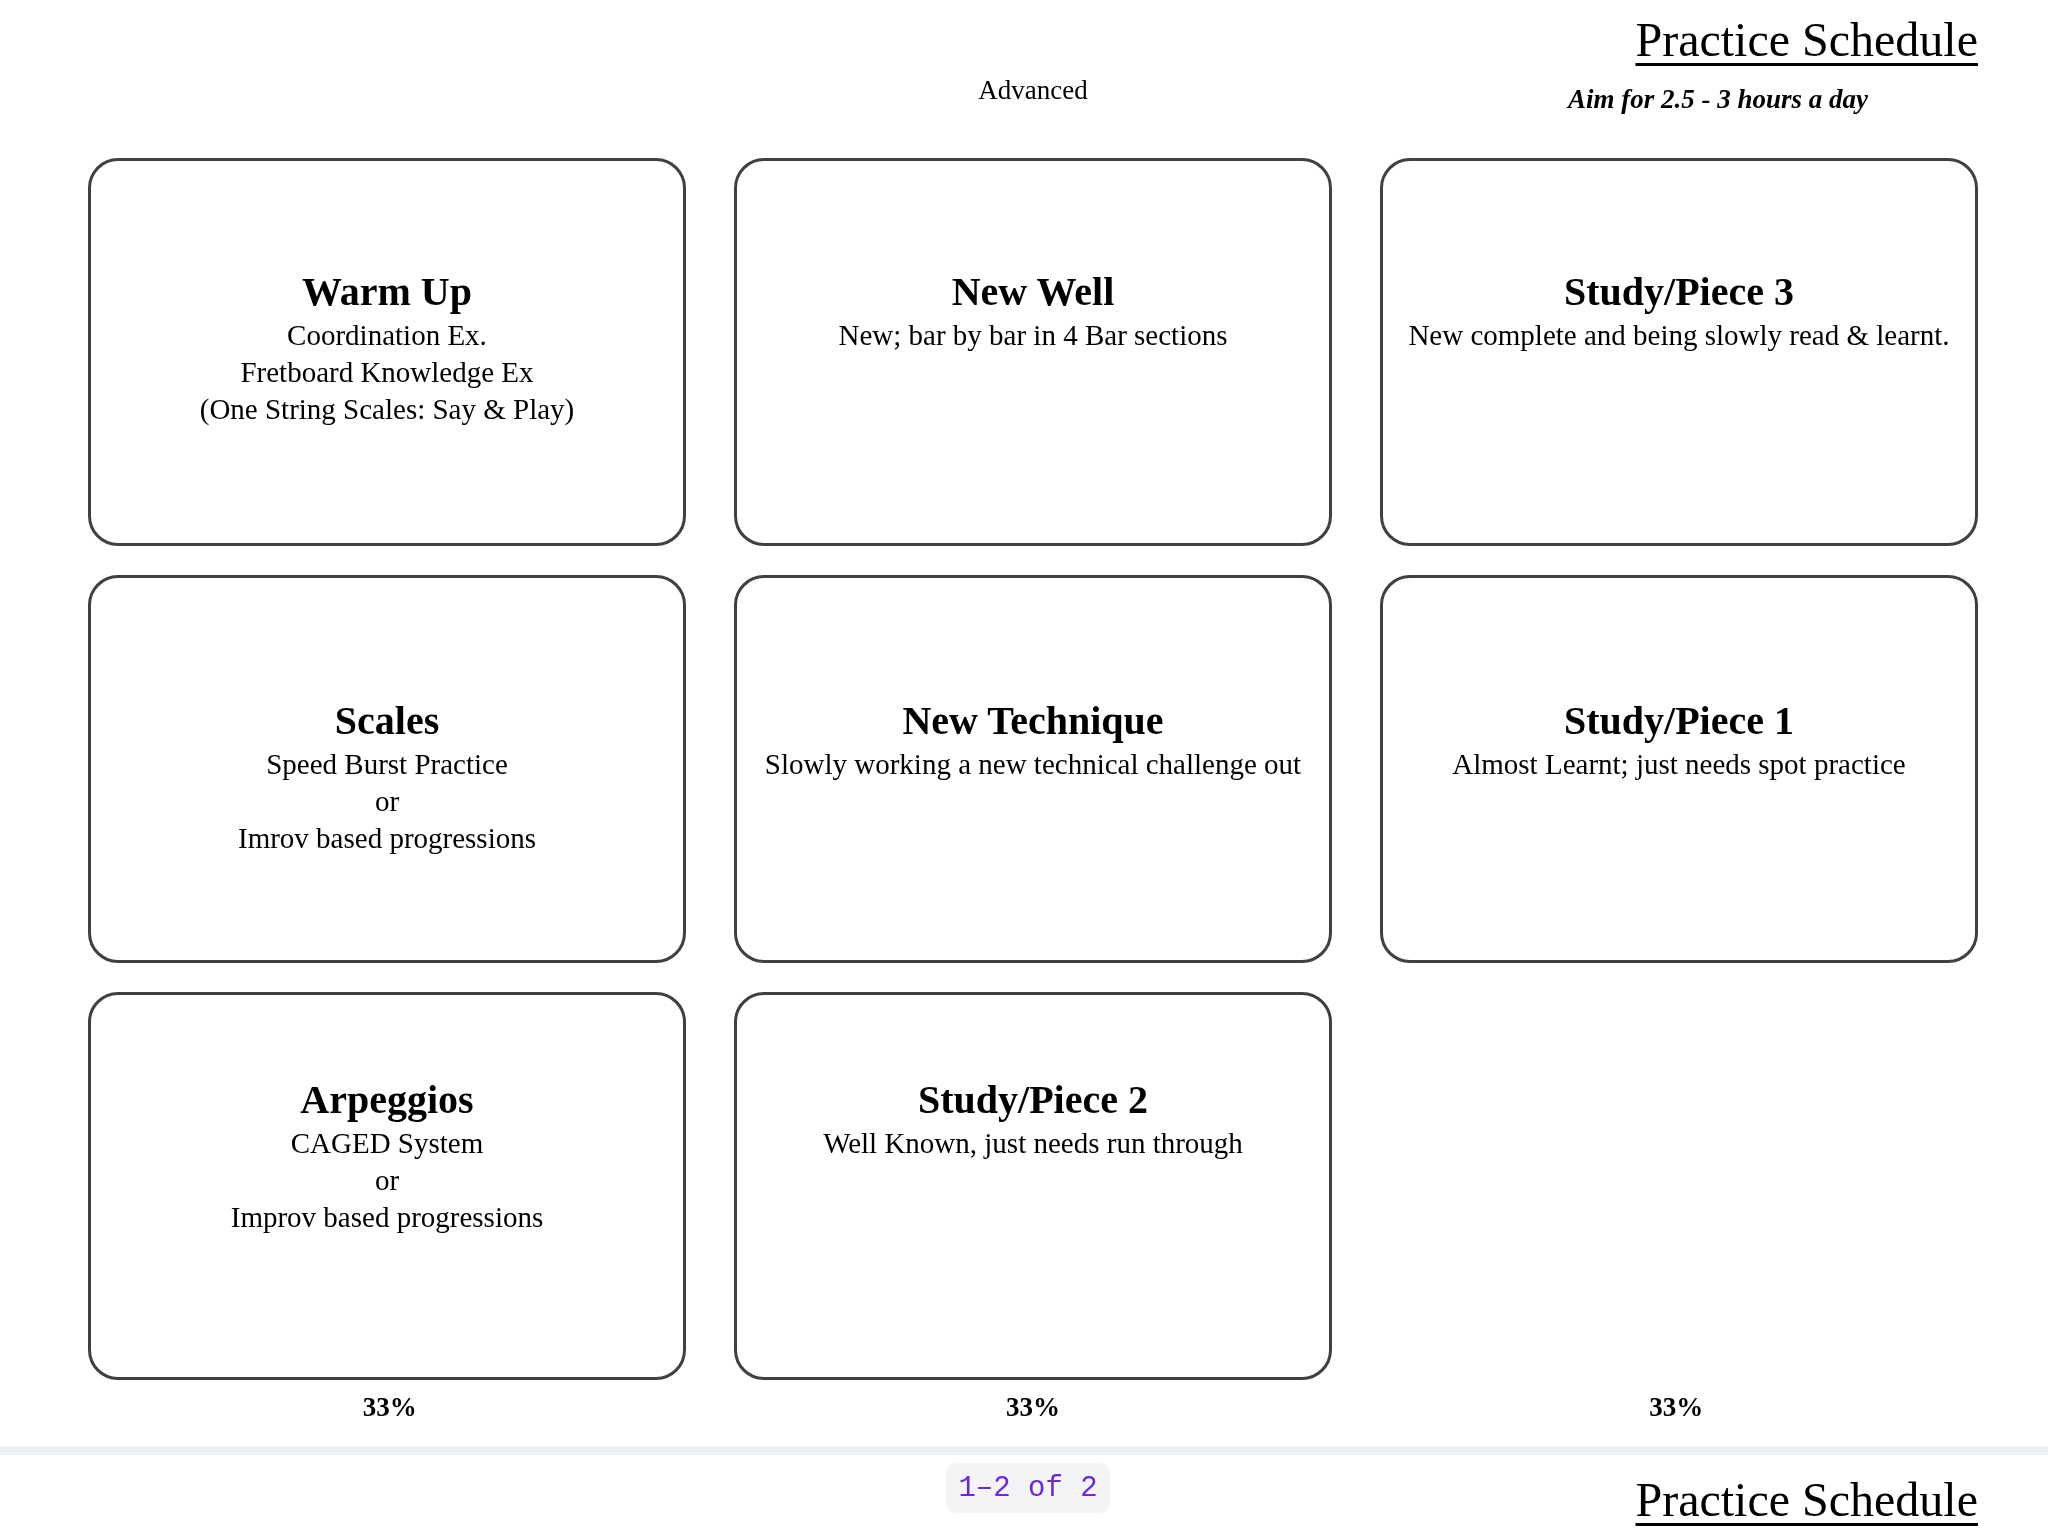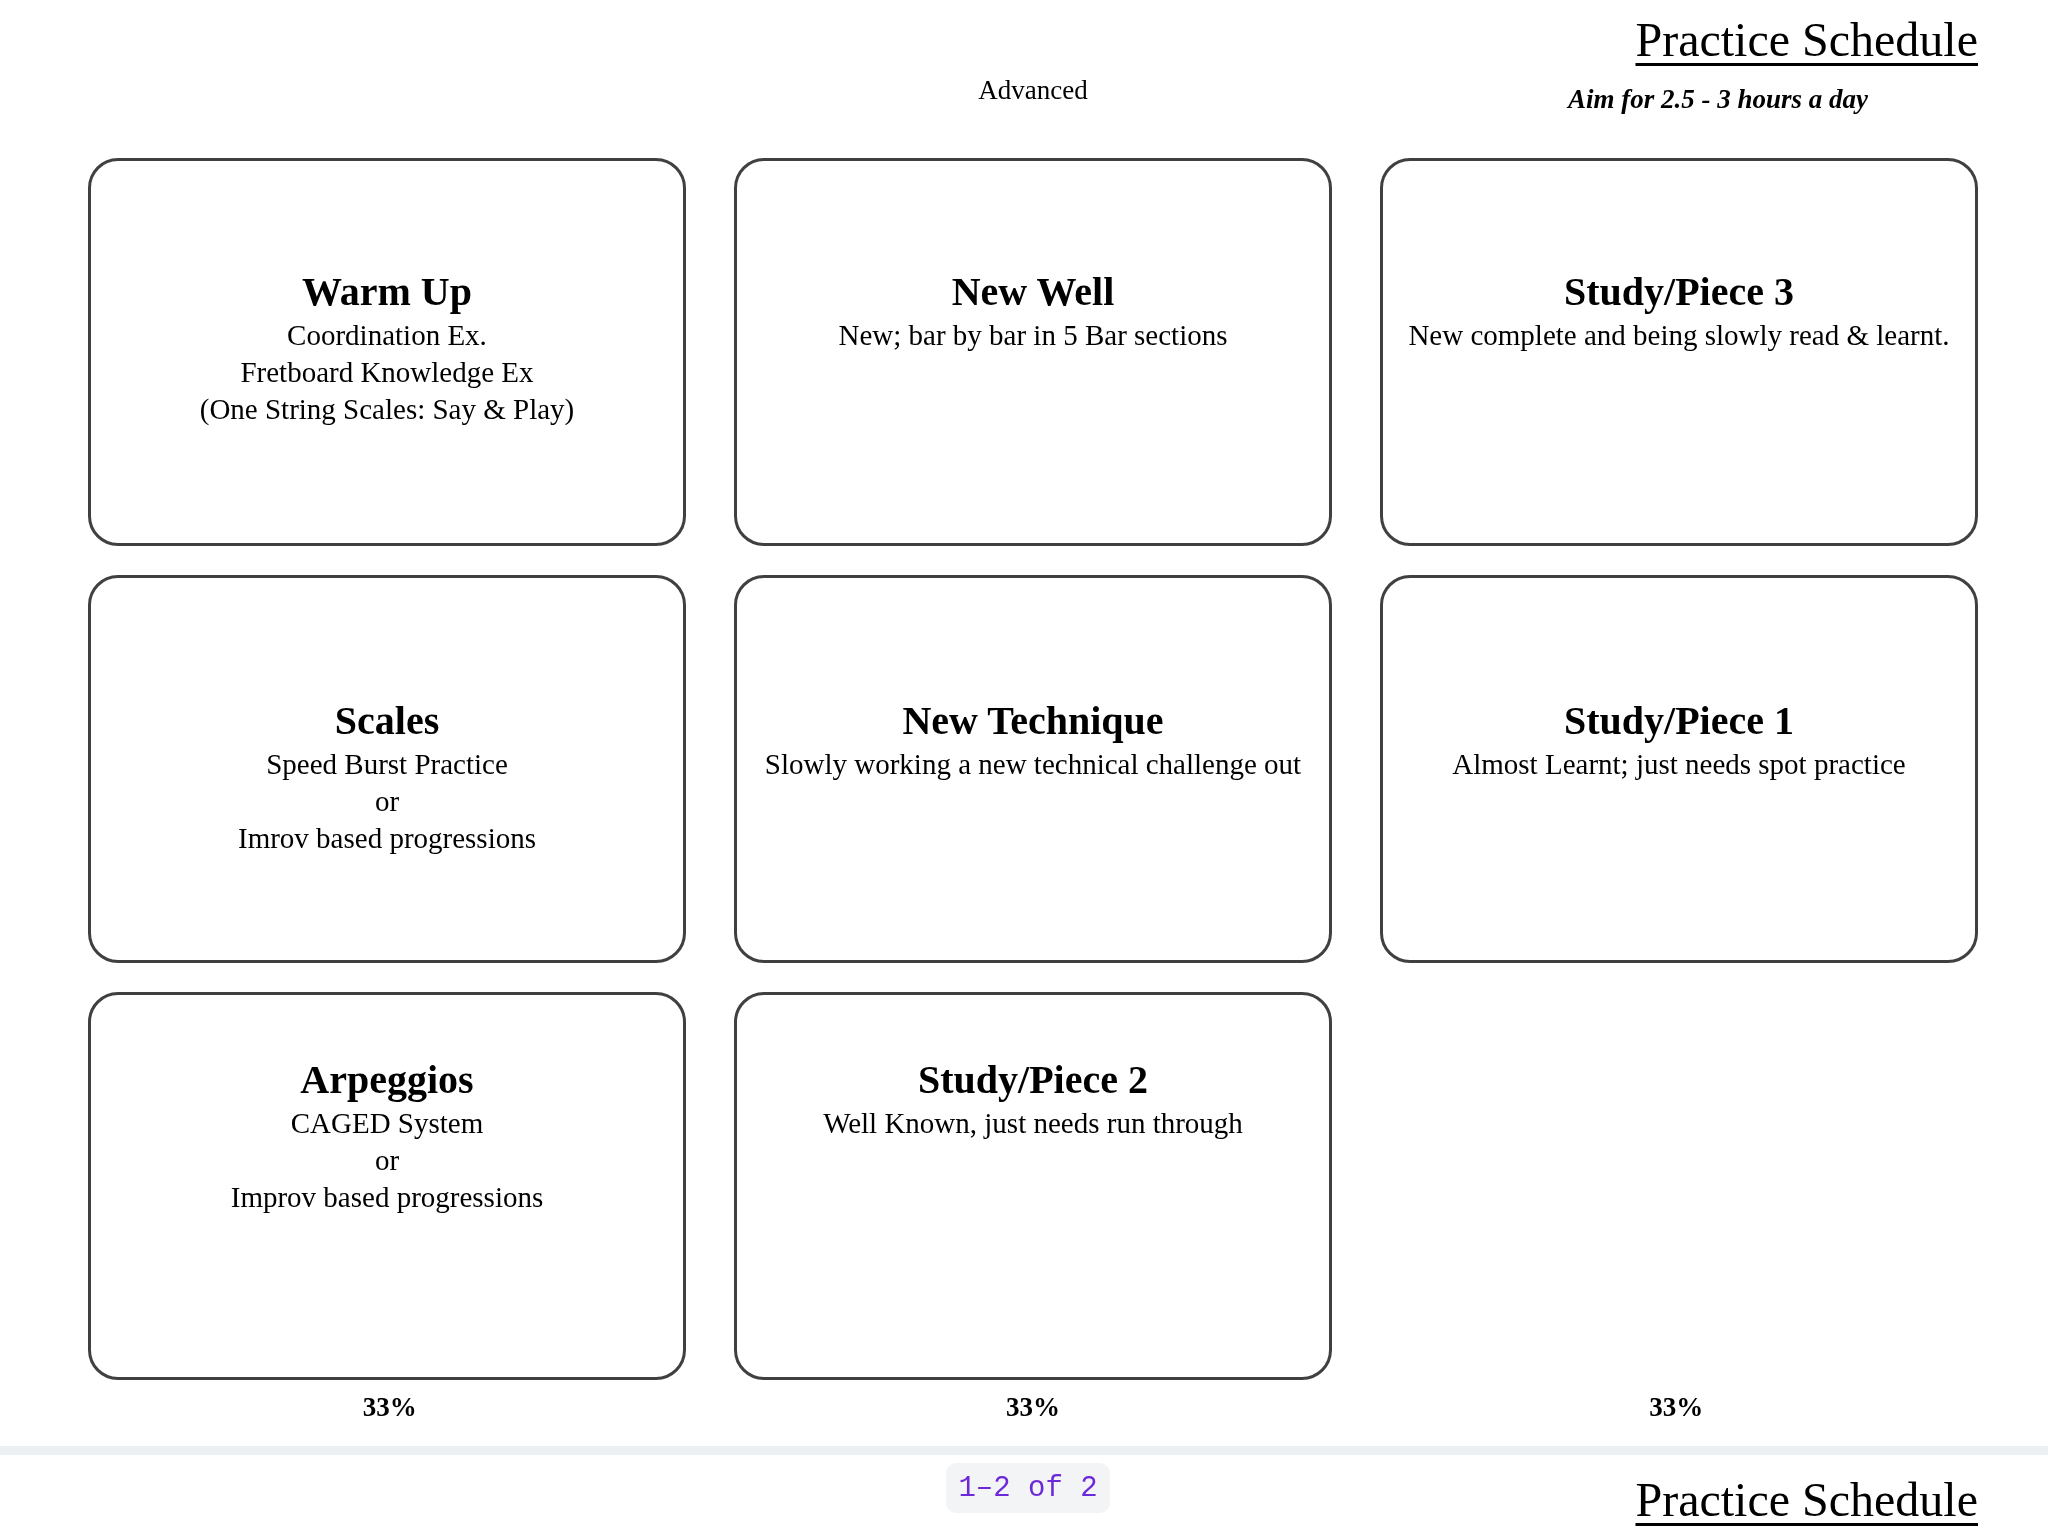--- a/index.html
+++ b/index.html
@@ -30,21 +30,21 @@
     column-gap:48px;row-gap:29px;grid-auto-rows:388px;
   }
   .card{
     box-sizing:border-box;
     border:3px solid #404040;border-radius:30px;
     background:#ffffff;text-align:center;
     padding-left:18px;padding-right:18px;
   }
   .card:nth-child(-n+3){padding-top:106px;}
   .card:nth-child(n+4):nth-child(-n+6){padding-top:118px;}
-  .card:nth-child(n+7){padding-top:60px;}
+  .card:nth-child(n+7){padding-top:80px;}
   .card-title{font-size:40px;font-weight:bold;line-height:50px;}
   .card-line{font-size:29px;line-height:37px;}
   
   .percent-row{
     position:absolute;left:88px;top:1392px;width:1890px;
     display:grid;grid-template-columns:repeat(3,1fr);column-gap:40px;
   }
   .pct{text-align:center;font-size:27px;font-weight:bold;line-height:30px;}
   
   .page-gap{
@@ -72,21 +72,21 @@
 
 <div class="grid" id="grid">
     <div class="card">
       <div class="card-title">Warm Up</div>
       <div class="card-line">Coordination Ex.</div>
       <div class="card-line">Fretboard Knowledge Ex</div>
       <div class="card-line">(One String Scales: Say &amp; Play)</div>
     </div>
     <div class="card">
       <div class="card-title">New Well</div>
-      <div class="card-line">New; bar by bar in 5 Bar sections</div>
+      <div class="card-line">New; bar by bar in 4 Bar sections</div>
     </div>
     <div class="card">
       <div class="card-title">Study/Piece 3</div>
       <div class="card-line">New complete  and being slowly read &amp; learnt.</div>
     </div>
     <div class="card">
       <div class="card-title">Scales</div>
       <div class="card-line">Speed Burst Practice</div>
       <div class="card-line">or</div>
       <div class="card-line">Imrov based progressions</div>

